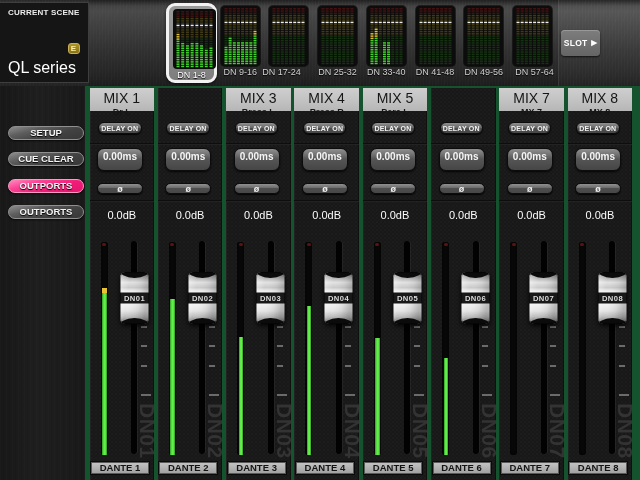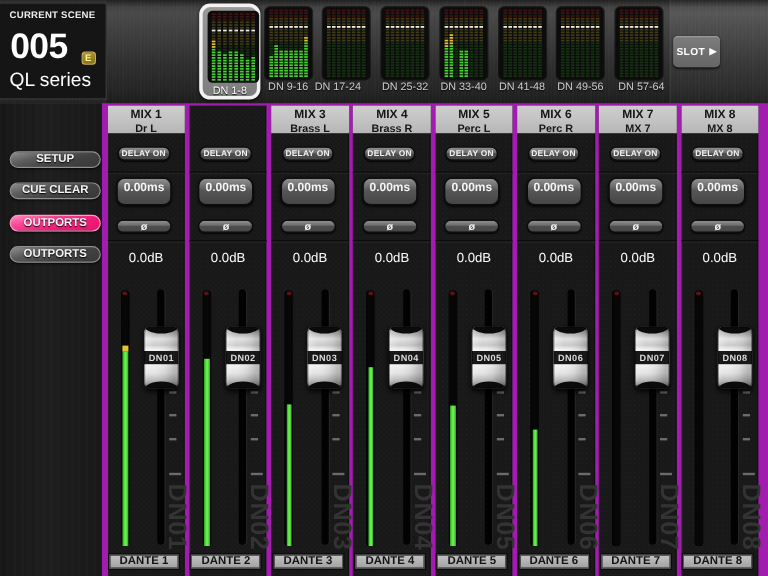--- a/index.html
+++ b/index.html
@@ -1,16 +1,16 @@
 <!DOCTYPE html>
 <html><head><meta charset="utf-8"><style>
 *{margin:0;padding:0;box-sizing:border-box}
 html,body{width:640px;height:480px;overflow:hidden;background:#0a0a0a;
  font-family:"Liberation Sans",sans-serif}
-#root{position:relative;width:640px;height:480px;background:#a21caf}
+#root{position:relative;width:640px;height:480px;background:#14532d}
 .abs{position:absolute}
 
 #topbar{left:0;top:0;width:640px;height:86px;
  background:
  repeating-linear-gradient(90deg,rgba(255,255,255,.02) 0 1px,rgba(0,0,0,0) 1px 3px),
  repeating-linear-gradient(113deg,rgba(255,255,255,.012) 0 1px,rgba(0,0,0,0) 1px 7px),
  linear-gradient(180deg,#262626 0%,#4f4f4f 7%,#565656 13%,#4a4a4a 32%,#3a3a3a 58%,#2b2b2b 88%,#222 100%);}
 #mshelf{left:89px;top:0;width:470px;height:86px;background:rgba(0,0,0,0.15);border-right:1px solid rgba(255,255,255,0.10)}
 #scene{left:0;top:2px;width:89px;height:81px;background:#151515;border:1px solid #3e3e3e;border-left:none}
 #cs{left:8px;top:5px;font-size:8px;font-weight:bold;color:#ececec;letter-spacing:0.2px;white-space:nowrap}
@@ -35,21 +35,21 @@
  color:#f4f4f4;font-weight:bold;font-size:9.5px;text-align:center;line-height:12.5px;
  text-shadow:0 1px 1px #000;box-shadow:0 1px 2px rgba(0,0,0,.7)}
 #outports{background:linear-gradient(165deg,#ff8cc0 0%,#fb4495 30%,#f01d78 62%,#e5156e 100%);border-color:#ff9ac6}
 
 .strip{top:88px;width:64.5px;height:392px;background:
  radial-gradient(rgba(255,255,255,.03) 0.5px,rgba(0,0,0,0) 1px),
  radial-gradient(rgba(255,255,255,.02) 0.5px,rgba(0,0,0,0) 1px),#181818;
  background-size:4px 4px,4px 4px;background-position:0 0,2px 2px;box-shadow:inset 1px 0 0 rgba(255,255,255,.04),inset -1px 0 0 rgba(0,0,0,.35)}
 .hdr{left:0;top:0;width:100%;height:23px;background:linear-gradient(180deg,#cecece,#c2c2c2 55%,#b6b6b6);
  color:#161616;text-align:center}
-.hdr .l1{font-size:10px;font-weight:bold;padding-top:1.5px}
+.hdr .l1{font-size:14px;font-weight:normal;padding-top:1.5px}
 .hdr .l2{font-size:9px;font-weight:bold;margin-top:1px}
 .pill{left:8.5px;width:43.5px;height:12px;border-radius:7px;border:1px solid #0c0c0c;
  background:linear-gradient(180deg,#909090 0%,#6a6a6a 45%,#4e4e4e 50%,#474747 100%);
  color:#f2f2f2;font-weight:bold;text-align:center;box-shadow:0 1px 1px rgba(0,0,0,.8)}
 .sep{left:0;width:100%;height:2px;background:linear-gradient(180deg,#030303,#2d2d2d)}
 .msb{left:7.5px;width:46px;height:22.5px;border-radius:7px;border:1px solid #0c0c0c;
  background:linear-gradient(180deg,#8f8f8f 0%,#777 22%,#555 48%,#464646 100%);
  color:#f5f5f5;font-weight:bold;font-size:10px;text-align:center;
  box-shadow:0 1px 2px rgba(0,0,0,.8)}
 .db{left:0;width:100%;text-align:center;color:#fcfcfc;font-weight:normal;font-size:11px}
@@ -66,21 +66,20 @@
  width:64px;height:17px;line-height:17px;transform:rotate(90deg);transform-origin:0 0}
 .dante{left:1.5px;top:374px;width:58px;height:12px;background:linear-gradient(180deg,#c2c2c2,#a2a2a2);
  border:1px solid #595959;box-shadow:0 0 0 1px #0a0a0a;
  color:#141414;font-weight:bold;font-size:9.5px;text-align:center;line-height:10.5px}
 </style></head><body>
 <div id="root">
 <div class="abs" id="topbar"></div>
 <div class="abs" id="mshelf"></div>
 <div class="abs" id="scene">
   <div class="abs" id="cs">CURRENT SCENE</div>
-  <div class="abs" id="n005">005</div>
   <div class="abs" id="ebadge">E</div>
   <div class="abs" id="ql">QL series</div>
 </div>
 <div class="abs" id="selwrap">
       <div class="abs" style="left:3.5px;top:2.5px;width:43px;height:60px;background:#0c0c0c;border-radius:4px;overflow:hidden">
         <svg width="43" height="60" viewBox="0 0 43 60" style="position:absolute;left:0;top:0">
           <rect x="3.50" y="2.00" width="3.0" height="1.5" fill="#421212"></rect>
           <rect x="3.50" y="4.28" width="3.0" height="1.5" fill="#421212"></rect>
           <rect x="3.50" y="6.56" width="3.0" height="1.5" fill="#421212"></rect>
           <rect x="3.50" y="8.84" width="3.0" height="1.5" fill="#403a16"></rect>
@@ -2016,24 +2015,20 @@
             <ellipse cx="14.5" cy="55.0" rx="16" ry="9" fill="#0b0b0b"></ellipse>
             <rect x="0" y="20.5" width="29" height="11" fill="#181818"></rect>
             <text x="14.5" y="29" font-family="Liberation Sans,sans-serif" font-size="7.6" font-weight="bold" fill="#dcdcdc" text-anchor="middle" letter-spacing="0.4">DN05</text>
             <rect x="0.5" y="0.5" width="28" height="51" rx="4.5" fill="none" stroke="#000" stroke-opacity="0.45"></rect>
           </g>
         </svg>
       </div>
 <div class="abs dante">DANTE 5</div>
 </div>
 <div class="abs strip" style="left:431.0px">
-<div class="abs hdr">
-        <div class="l1">MIX 6</div>
-        <div class="l2">Perc R</div>
-      </div>
 <div class="abs pill" style="top:33.5px;font-size:7px;line-height:11.5px;letter-spacing:0.2px">DELAY ON</div>
 <div class="abs sep" style="top:55px"></div>
 <div class="abs msb" style="top:60px">
         <div style="margin-top:2px">0.00ms</div>
       </div>
 <div class="abs pill" style="top:94.5px;left:7.5px;width:46px;height:11.5px;font-size:9px;line-height:10.5px">ø</div>
 <div class="abs sep" style="top:111.5px"></div>
 <div class="abs db" style="top:121px">0.0dB</div>
 <div class="abs mtrack"></div>
       <div class="abs rdot"></div>

